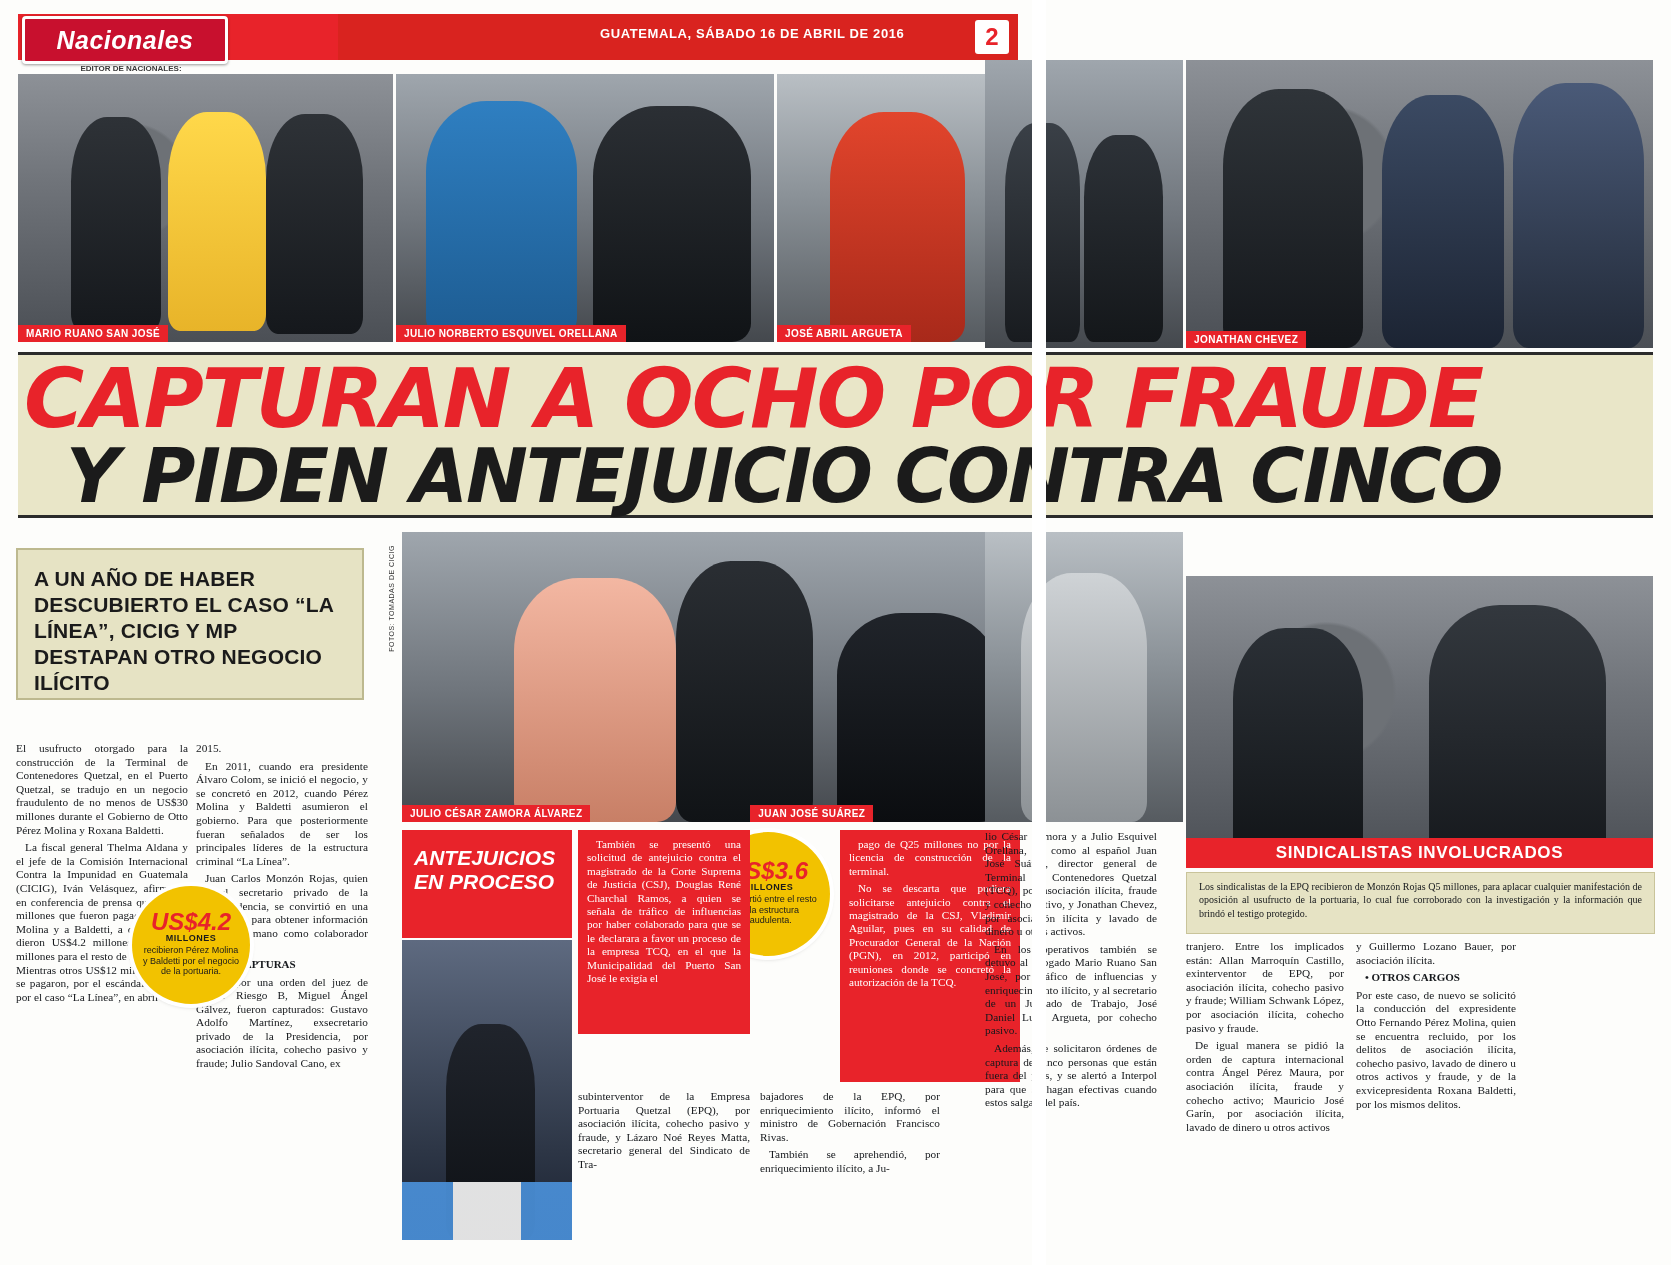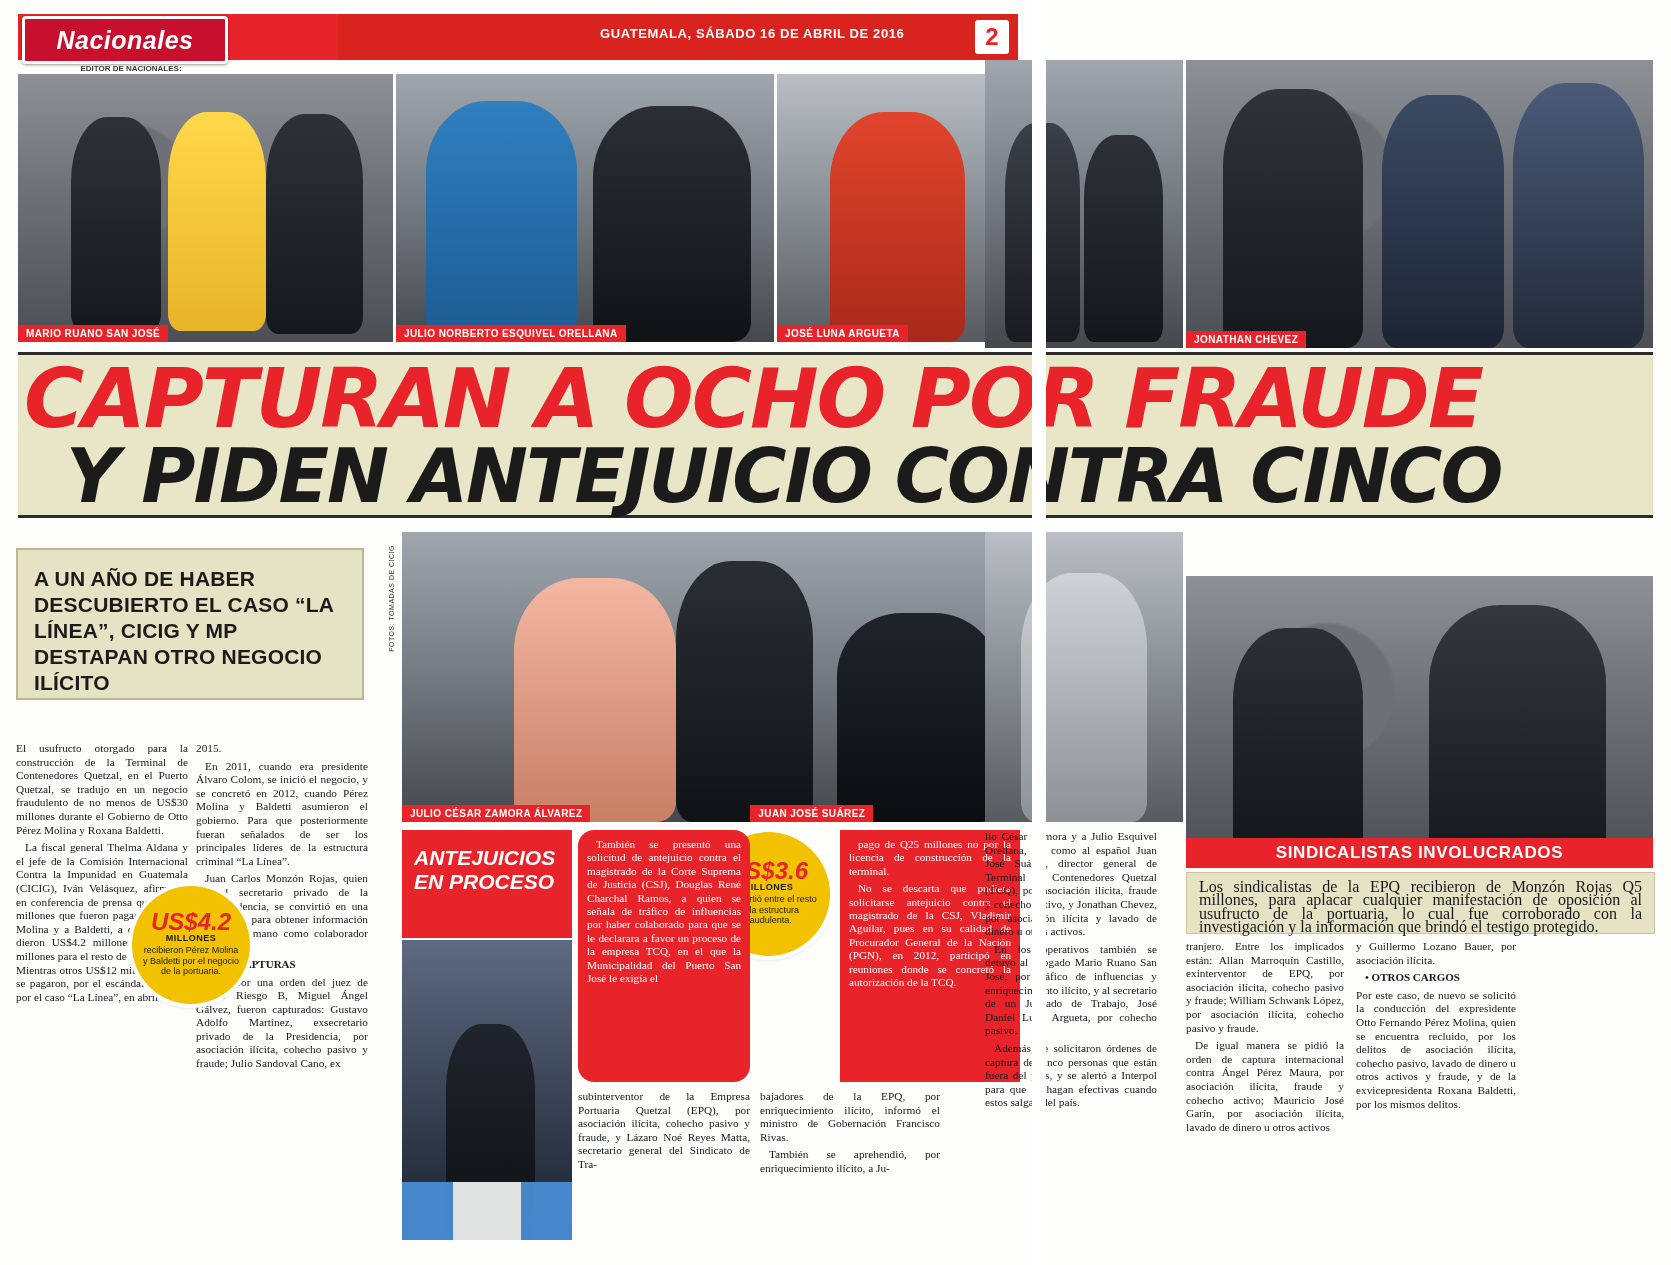--- a/index.html
+++ b/index.html
@@ -65,35 +65,35 @@
   .circle .amt{font-weight:bold;color:#e8232a;font-size:24px;line-height:22px;font-style:italic;}
   .circle .mil{font-weight:bold;color:#1b1b1b;font-size:9px;letter-spacing:.5px;}
   .circle .txt{font-size:9px;line-height:10.5px;color:#1b1b1b;padding:2px 10px;}
   .cir1{left:132px;top:886px;width:118px;height:118px;}
   .cir2{left:706px;top:832px;width:124px;height:124px;}
 
   
   .aj-red{position:absolute;left:402px;top:830px;width:170px;height:108px;background:#e8232a;color:#fff;font-weight:bold;font-size:21px;line-height:24px;padding:16px 12px;box-sizing:border-box;font-style:italic;}
   .aj-photo{position:absolute;left:402px;top:940px;width:170px;height:300px;background:#2a3a55;overflow:hidden;}
   .redcol{position:absolute;background:#e8232a;color:#ffffff;font-size:11.2px;line-height:13.4px;text-align:justify;font-family:"Liberation Serif",serif;padding:8px 9px;box-sizing:border-box;}
-  .rc1{left:578px;top:830px;width:172px;height:252px;border-radius:16px;}
+  .rc1{left:578px;top:830px;width:172px;height:204px;}
   .rc2{left:840px;top:830px;width:180px;height:252px;}
   .redcol p{margin:0 0 4px 0;text-indent:9px;}
 
   .c3{left:578px;top:1090px;width:172px;height:165px;}
   .c4{left:760px;top:1090px;width:180px;height:165px;}
 
   
   .c5{left:985px;top:830px;width:172px;height:420px;}
   .c6{left:1186px;top:940px;width:158px;height:310px;}
   .c7{left:1356px;top:940px;width:160px;height:310px;}
 
   .sind-title{position:absolute;left:1186px;top:838px;width:467px;height:30px;background:#e8232a;color:#fff;font-weight:bold;font-size:17px;letter-spacing:.6px;display:flex;align-items:center;justify-content:center;}
   .sind-box{position:absolute;left:1186px;top:872px;width:467px;height:60px;background:#e6e3c4;border:1px solid #c9c49a;}
-  .sind-box p{margin:7px 12px;font-size:16px;line-height:13.4px;text-align:justify;color:#15181c;font-family:"Liberation Serif",serif;}
+  .sind-box p{margin:7px 12px;font-size:10px;line-height:13.4px;text-align:justify;color:#15181c;font-family:"Liberation Serif",serif;}
   .flagstrip{position:absolute;left:0;bottom:0;width:100%;height:58px;background:linear-gradient(90deg,#4a90d9 0 30%,#f3f3f3 30% 70%,#4a90d9 70% 100%);opacity:.92;}
 </style>
 </head>
 <body>
 
 <div class="page">
 
   <div class="masthead-dark"></div>
   <div class="mast-label">Nacionales</div>
   <div class="mast-date">GUATEMALA, SÁBADO 16 DE ABRIL DE 2016</div>
@@ -114,21 +114,21 @@
   <div class="photo ph2">
     <div class="sceneB"></div>
     <div class="figure" style="left:8%;top:10%;width:40%;height:88%;background:linear-gradient(180deg,#2f7fc1,#1d5c92);"></div>
     <div class="figure" style="left:52%;top:12%;width:42%;height:88%;background:linear-gradient(180deg,#2b2f34,#101316);"></div>
     <div class="cap">JULIO NORBERTO ESQUIVEL ORELLANA</div>
   </div>
 
   <div class="photo ph3">
     <div class="sceneC"></div>
     <div class="figure" style="left:22%;top:14%;width:56%;height:86%;background:linear-gradient(180deg,#e2452c,#a8291a);"></div>
-    <div class="cap">JOSÉ LUNA ARGUETA</div>
+    <div class="cap">JOSÉ ABRIL ARGUETA</div>
   </div>
 
   <div class="photo ph4">
     <div class="sceneB"></div>
     <div class="figure" style="left:10%;top:22%;width:38%;height:76%;background:linear-gradient(180deg,#3a4047,#181b1f);"></div>
     <div class="figure" style="left:50%;top:26%;width:40%;height:72%;background:linear-gradient(180deg,#2d3238,#14171a);"></div>
   </div>
 
   <div class="photo ph5">
     <div class="sceneA"></div>

